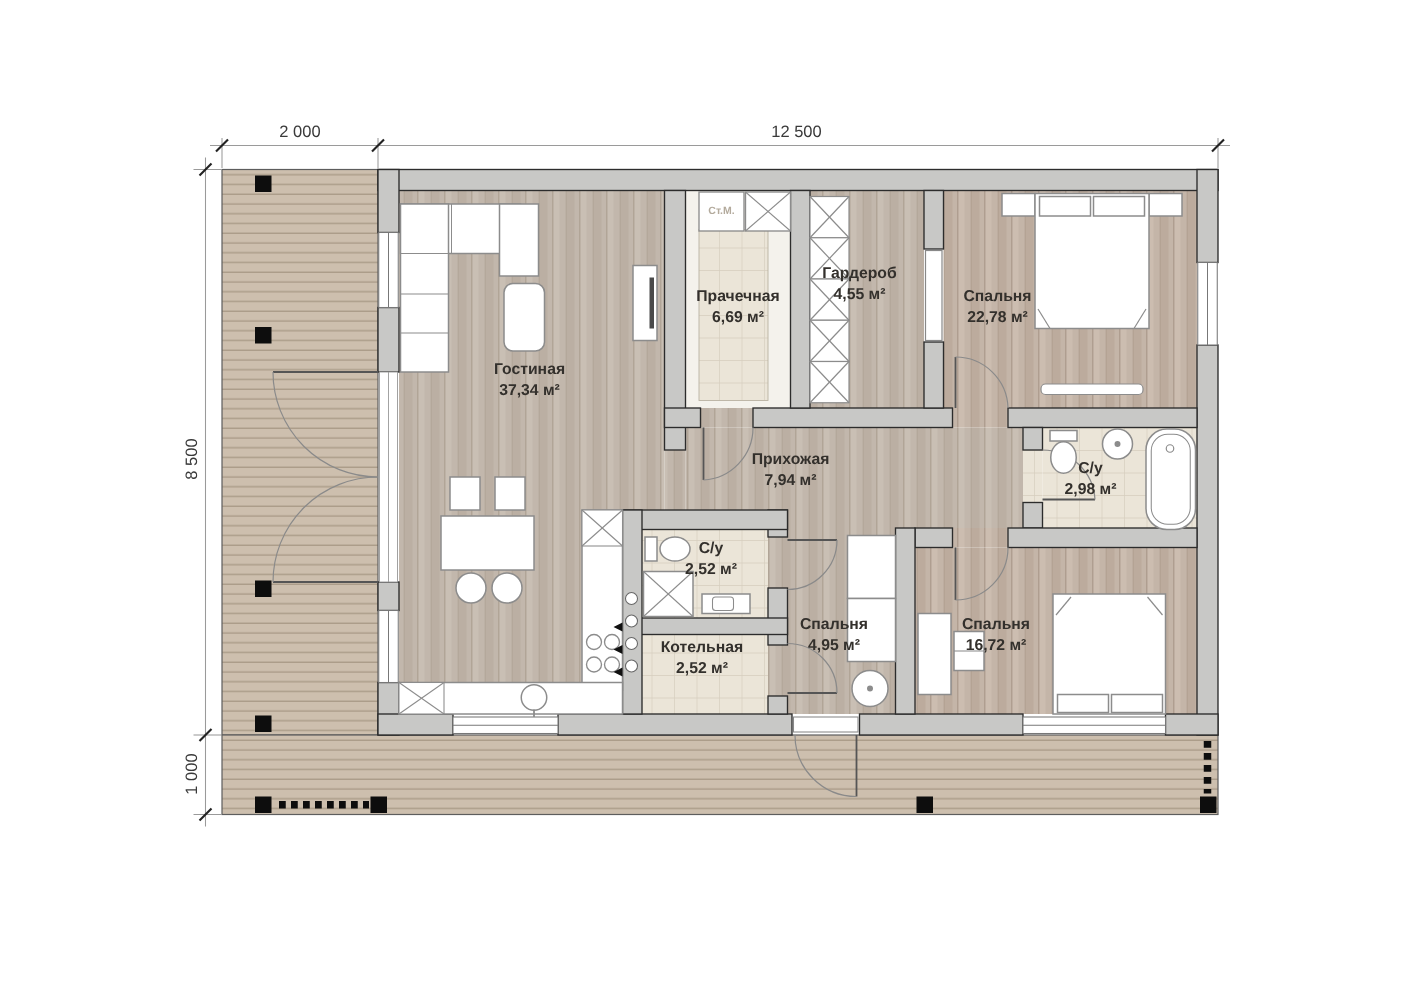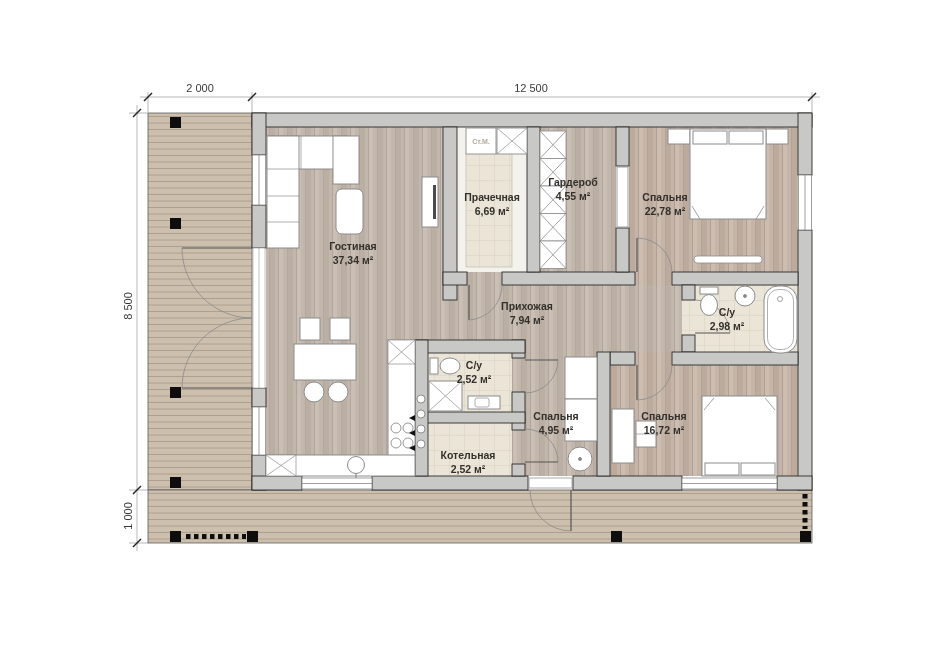--- a/index.html
+++ b/index.html
@@ -344,21 +344,21 @@
   <div>7,94 м²</div>
 </div>
 <div class="rlabel" style="left:727px;top:320px">
   <div>С/у</div>
   <div>2,98 м²</div>
 </div>
 <div class="rlabel" style="left:474px;top:373px">
   <div>С/у</div>
   <div>2,52 м²</div>
 </div>
-<div class="rlabel" style="left:468px;top:463px">
+<div class="rlabel" style="left:468px;top:439px">
   <div>Котельная</div>
   <div>2,52 м²</div>
 </div>
 <div class="rlabel" style="left:556px;top:424px">
   <div>Спальня</div>
   <div>4,95 м²</div>
 </div>
 <div class="rlabel" style="left:664px;top:424px">
   <div>Спальня</div>
   <div>16,72 м²</div>

